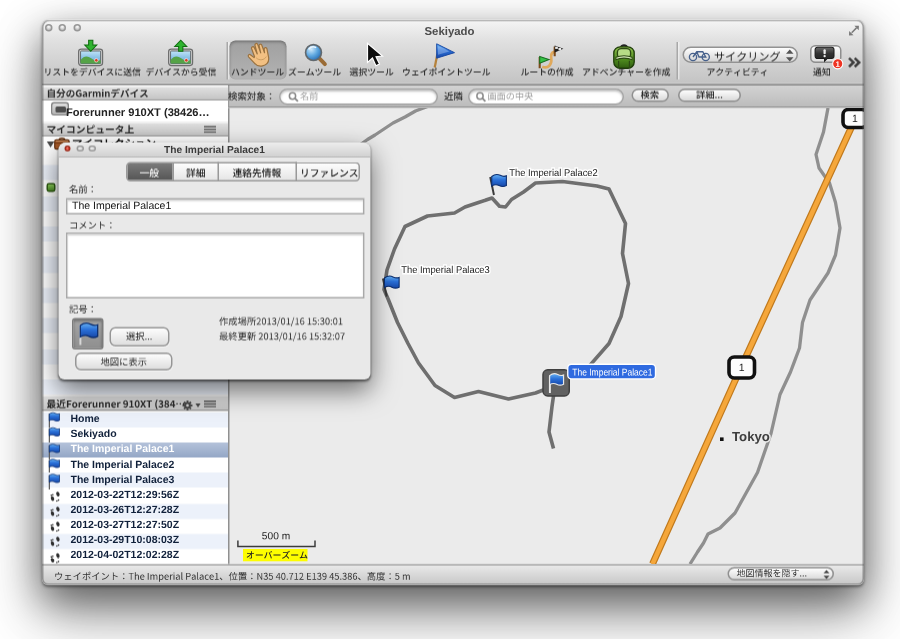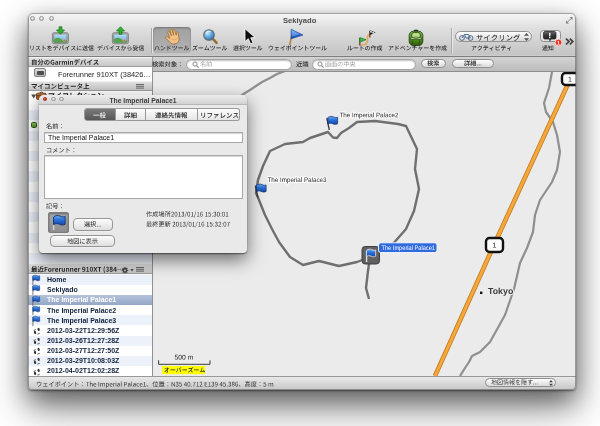--- a/index.html
+++ b/index.html
@@ -498,21 +498,21 @@
 <svg class="jt" style="left:135.5px;top:354.0px" width="43" height="7" viewBox="0 -5.19 43 7">
         <path fill="#222" d="M0.4 -0.9 0.9 -0.4C1.9 -0.9 2.9 -1.8 3.4 -2.5C3.4 -1.8 3.4 -1.1 3.4 -0.6C3.4 -0.4 3.3 -0.4 3.2 -0.4C3 -0.4 2.6 -0.4 2.4 -0.4L2.4 0.2C2.7 0.2 3.1 0.2 3.4 0.2C3.8 0.2 4 0 4 -0.3L3.9 -3.1H4.8C5 -3.1 5.2 -3 5.3 -3V-3.7C5.2 -3.6 4.9 -3.6 4.8 -3.6H3.9L3.9 -4.1C3.9 -4.3 3.9 -4.5 4 -4.7H3.3C3.3 -4.5 3.3 -4.4 3.3 -4.1L3.4 -3.6H1.3C1.1 -3.6 0.9 -3.6 0.7 -3.7V-3C0.9 -3 1.1 -3.1 1.3 -3.1H3.1C2.6 -2.4 1.6 -1.4 0.4 -0.9Z M6.5 -2.6V-1.9C6.7 -1.9 7 -1.9 7.4 -1.9C7.9 -1.9 10.1 -1.9 10.6 -1.9C10.8 -1.9 11.1 -1.9 11.2 -1.9V-2.6C11.1 -2.6 10.8 -2.6 10.6 -2.6C10.1 -2.6 7.9 -2.6 7.4 -2.6C7 -2.6 6.7 -2.6 6.5 -2.6Z M16.4 -4.6 16 -4.5C16.1 -4.3 16.3 -3.9 16.4 -3.7L16.8 -3.8C16.7 -4.1 16.5 -4.4 16.4 -4.6ZM17 -4.9 16.6 -4.7C16.8 -4.5 17 -4.2 17.1 -3.9L17.5 -4.1C17.4 -4.3 17.2 -4.7 17 -4.9ZM13 -1.8C12.8 -1.3 12.5 -0.7 12.1 -0.2L12.7 0.1C13.1 -0.4 13.4 -1 13.6 -1.6C13.8 -2.1 14.1 -3 14.1 -3.4C14.2 -3.5 14.2 -3.7 14.3 -3.9L13.6 -4C13.5 -3.3 13.3 -2.4 13 -1.8ZM15.9 -2C16.2 -1.4 16.4 -0.6 16.6 0.1L17.2 -0.1C17.1 -0.7 16.8 -1.6 16.5 -2.2C16.3 -2.8 15.9 -3.6 15.7 -4.1L15.1 -3.9C15.3 -3.4 15.7 -2.6 15.9 -2Z M18.3 -2.6V-1.9C18.5 -1.9 18.8 -1.9 19.2 -1.9C19.7 -1.9 21.9 -1.9 22.4 -1.9C22.6 -1.9 22.9 -1.9 23 -1.9V-2.6C22.9 -2.6 22.6 -2.6 22.4 -2.6C21.9 -2.6 19.7 -2.6 19.2 -2.6C18.8 -2.6 18.5 -2.6 18.3 -2.6Z M28.8 -5.1 28.4 -4.9C28.6 -4.7 28.8 -4.3 28.9 -4.1L29.3 -4.3C29.2 -4.5 29 -4.8 28.8 -5.1ZM28.3 -3.8 28.2 -3.9 28.6 -4C28.5 -4.3 28.2 -4.6 28.1 -4.8L27.7 -4.7C27.9 -4.5 28 -4.2 28.1 -4L27.9 -4.1C27.8 -4.1 27.6 -4.1 27.4 -4.1C27.2 -4.1 25.5 -4.1 25.2 -4.1C25 -4.1 24.7 -4.1 24.6 -4.1V-3.4C24.7 -3.5 25 -3.5 25.2 -3.5C25.4 -3.5 27.1 -3.5 27.4 -3.5C27.2 -3 26.8 -2.4 26.4 -1.9C25.8 -1.3 25 -0.6 24 -0.2L24.5 0.3C25.3 -0.1 26.1 -0.7 26.8 -1.4C27.3 -0.8 27.9 -0.2 28.3 0.3L28.8 -0.1C28.5 -0.6 27.8 -1.3 27.2 -1.9C27.6 -2.4 27.9 -3.1 28.1 -3.5C28.2 -3.6 28.2 -3.8 28.3 -3.8Z M30.1 -2.6V-1.9C30.3 -1.9 30.6 -1.9 31 -1.9C31.5 -1.9 33.7 -1.9 34.2 -1.9C34.4 -1.9 34.7 -1.9 34.8 -1.9V-2.6C34.7 -2.6 34.4 -2.6 34.2 -2.6C33.7 -2.6 31.5 -2.6 31 -2.6C30.6 -2.6 30.3 -2.6 30.1 -2.6Z M36.4 -0.7C36.2 -0.7 36 -0.7 35.8 -0.7L35.9 -0C36.1 -0.1 36.3 -0.1 36.4 -0.1C37.2 -0.2 39.1 -0.4 40 -0.5C40.1 -0.2 40.3 0 40.3 0.2L41 -0.1C40.7 -0.7 40.1 -1.9 39.7 -2.5L39.1 -2.2C39.3 -2 39.5 -1.5 39.8 -1.1C39.1 -1 38.1 -0.9 37.3 -0.8C37.6 -1.6 38.2 -3.3 38.3 -3.8C38.4 -4.1 38.5 -4.3 38.6 -4.4L37.8 -4.6C37.8 -4.4 37.8 -4.2 37.7 -4C37.5 -3.4 37 -1.6 36.6 -0.8Z"></path>
       </svg>
 <svg class="jt" style="left:7.5px;top:367.7px" width="240" height="7" viewBox="0 -5.46 240 7">
         <path fill="#333" d="M5.5 -3.8 5.1 -4C5.1 -3.9 4.9 -3.9 4.7 -3.9H3.3V-4.5C3.3 -4.6 3.3 -4.8 3.4 -5H2.8C2.8 -4.8 2.8 -4.6 2.8 -4.5V-3.9H1.4C1.2 -3.9 1 -3.9 0.8 -3.9C0.9 -3.8 0.9 -3.6 0.9 -3.5C0.9 -3.3 0.9 -2.6 0.9 -2.4C0.9 -2.3 0.9 -2.1 0.8 -2H1.4C1.4 -2.1 1.4 -2.2 1.4 -2.4C1.4 -2.5 1.4 -3.2 1.4 -3.5H4.8C4.8 -2.9 4.6 -2.2 4.2 -1.7C3.9 -1.1 3.2 -0.6 2.6 -0.4C2.4 -0.3 2.1 -0.3 1.9 -0.2L2.3 0.2C3.4 -0.1 4.3 -0.7 4.8 -1.5C5.1 -2.1 5.3 -2.9 5.4 -3.4C5.4 -3.5 5.4 -3.7 5.5 -3.8Z M7.2 -0.5V0C7.3 0 7.5 0 7.6 0H11C11.1 0 11.3 0 11.5 0V-0.5C11.3 -0.5 11.2 -0.4 11 -0.4H9.5V-2.7H10.7C10.9 -2.7 11 -2.7 11.2 -2.7V-3.2C11.1 -3.2 10.9 -3.2 10.7 -3.2H7.9C7.8 -3.2 7.6 -3.2 7.5 -3.2V-2.7C7.6 -2.7 7.8 -2.7 7.9 -2.7H9V-0.4H7.6C7.5 -0.4 7.3 -0.5 7.2 -0.5Z M12.9 -2.2 13.2 -1.8C14 -2 14.9 -2.4 15.5 -2.8V-0.5C15.5 -0.2 15.5 0.1 15.5 0.2H16.1C16.1 0.1 16.1 -0.2 16.1 -0.5V-3.1C16.7 -3.5 17.3 -4 17.8 -4.5L17.3 -4.9C16.9 -4.3 16.3 -3.8 15.6 -3.4C15 -3 14 -2.5 12.9 -2.2Z M23.3 -4.6C23.3 -4.8 23.5 -5 23.7 -5C23.9 -5 24.1 -4.8 24.1 -4.6C24.1 -4.4 23.9 -4.2 23.7 -4.2C23.5 -4.2 23.3 -4.4 23.3 -4.6ZM23 -4.6C23 -4.2 23.3 -3.9 23.7 -3.9C24 -3.9 24.4 -4.2 24.4 -4.6C24.4 -5 24 -5.3 23.7 -5.3C23.3 -5.3 23 -5 23 -4.6ZM20.6 -2.3 20.2 -2.5C19.9 -2 19.4 -1.2 19 -0.9L19.4 -0.6C19.8 -1 20.3 -1.7 20.6 -2.3ZM23.2 -2.5 22.8 -2.3C23.1 -1.9 23.6 -1.1 23.8 -0.6L24.3 -0.9C24 -1.3 23.5 -2.1 23.2 -2.5ZM19.2 -3.7V-3.2C19.3 -3.2 19.5 -3.2 19.7 -3.2H21.4V-3.2C21.4 -2.9 21.4 -0.8 21.4 -0.4C21.4 -0.3 21.3 -0.2 21.2 -0.2C21 -0.2 20.7 -0.2 20.5 -0.3L20.5 0.2C20.8 0.2 21.1 0.3 21.4 0.3C21.8 0.3 21.9 0.1 21.9 -0.2C21.9 -0.7 21.9 -2.7 21.9 -3.2V-3.2H23.6C23.7 -3.2 23.9 -3.2 24.1 -3.2V-3.7C23.9 -3.7 23.7 -3.7 23.6 -3.7H21.9V-4.3C21.9 -4.5 21.9 -4.7 22 -4.8H21.4C21.4 -4.7 21.4 -4.5 21.4 -4.3V-3.7H19.7C19.5 -3.7 19.3 -3.7 19.2 -3.7Z M25.3 -2.2 25.6 -1.8C26.4 -2 27.3 -2.4 27.9 -2.8V-0.5C27.9 -0.2 27.9 0.1 27.9 0.2H28.5C28.5 0.1 28.5 -0.2 28.5 -0.5V-3.1C29.1 -3.5 29.7 -4 30.2 -4.5L29.7 -4.9C29.3 -4.3 28.7 -3.8 28 -3.4C27.4 -3 26.4 -2.5 25.3 -2.2Z M32.4 -4.5 32.1 -4.2C32.5 -3.9 33.3 -3.2 33.6 -2.9L34 -3.3C33.6 -3.6 32.8 -4.3 32.4 -4.5ZM31.9 -0.4 32.2 0.1C33.2 -0.1 34 -0.5 34.6 -0.8C35.6 -1.4 36.3 -2.3 36.7 -3.1L36.4 -3.6C36.1 -2.8 35.3 -1.9 34.4 -1.3C33.8 -0.9 33 -0.6 31.9 -0.4Z M39.3 -0.5C39.3 -0.3 39.3 -0 39.2 0.2H39.8C39.8 -0 39.8 -0.4 39.8 -0.5L39.8 -2.6C40.5 -2.4 41.6 -2 42.2 -1.6L42.5 -2.1C41.8 -2.4 40.6 -2.9 39.8 -3.1V-4.2C39.8 -4.3 39.8 -4.6 39.8 -4.8H39.2C39.3 -4.6 39.3 -4.3 39.3 -4.2C39.3 -3.6 39.3 -0.9 39.3 -0.5Z M46.5 -3.4C46.7 -3.4 47 -3.6 47 -3.8C47 -4.1 46.7 -4.3 46.5 -4.3C46.3 -4.3 46 -4.1 46 -3.8C46 -3.6 46.3 -3.4 46.5 -3.4ZM46.5 -0.3C46.7 -0.3 47 -0.5 47 -0.8C47 -1.1 46.7 -1.3 46.5 -1.3C46.3 -1.3 46 -1.1 46 -0.8C46 -0.5 46.3 -0.3 46.5 -0.3Z M51.2 0H51.7V-4.1H53.1V-4.5H49.8V-4.1H51.2Z M53.9 0H54.5V-2.4C54.8 -2.8 55 -3 55.4 -3C55.8 -3 56 -2.7 56 -2.1V0H56.6V-2.1C56.6 -3 56.3 -3.5 55.5 -3.5C55.1 -3.5 54.7 -3.2 54.4 -2.9L54.5 -3.6V-4.9H53.9Z M59 0.1C59.5 0.1 59.8 -0.1 60.1 -0.3L59.9 -0.6C59.7 -0.5 59.4 -0.4 59.1 -0.4C58.4 -0.4 58 -0.8 58 -1.6H60.2C60.2 -1.6 60.3 -1.7 60.3 -1.9C60.3 -2.8 59.8 -3.5 58.9 -3.5C58.1 -3.5 57.4 -2.8 57.4 -1.7C57.4 -0.6 58.1 0.1 59 0.1ZM58 -2C58 -2.6 58.4 -3 58.9 -3C59.4 -3 59.8 -2.6 59.8 -2Z M62.5 0H63.1V-4.5H62.5Z M64.3 0H64.9V-2.4C65.2 -2.8 65.4 -3 65.7 -3C66.1 -3 66.3 -2.7 66.3 -2.1V0H66.9V-2.4C67.2 -2.8 67.5 -3 67.7 -3C68.2 -3 68.4 -2.7 68.4 -2.1V0H68.9V-2.1C68.9 -3 68.6 -3.5 67.9 -3.5C67.5 -3.5 67.2 -3.2 66.8 -2.8C66.7 -3.2 66.4 -3.5 65.9 -3.5C65.5 -3.5 65.1 -3.2 64.8 -2.9H64.8L64.8 -3.4H64.3Z M70 1.4H70.6V0.3L70.6 -0.3C70.9 -0.1 71.2 0.1 71.5 0.1C72.3 0.1 73 -0.6 73 -1.7C73 -2.8 72.5 -3.5 71.6 -3.5C71.2 -3.5 70.9 -3.2 70.6 -3H70.5L70.5 -3.4H70ZM71.4 -0.4C71.2 -0.4 70.9 -0.5 70.6 -0.7V-2.5C70.9 -2.8 71.2 -3 71.5 -3C72.1 -3 72.4 -2.5 72.4 -1.7C72.4 -0.9 72 -0.4 71.4 -0.4Z M75.2 0.1C75.7 0.1 76 -0.1 76.3 -0.3L76.1 -0.6C75.9 -0.5 75.6 -0.4 75.3 -0.4C74.7 -0.4 74.2 -0.8 74.2 -1.6H76.5C76.5 -1.6 76.5 -1.7 76.5 -1.9C76.5 -2.8 76 -3.5 75.1 -3.5C74.4 -3.5 73.6 -2.8 73.6 -1.7C73.6 -0.6 74.3 0.1 75.2 0.1ZM74.2 -2C74.2 -2.6 74.7 -3 75.1 -3C75.7 -3 76 -2.6 76 -2Z M77.3 0H77.9V-2.2C78.1 -2.7 78.4 -2.9 78.7 -2.9C78.9 -2.9 78.9 -2.9 79.1 -2.9L79.2 -3.4C79.1 -3.4 78.9 -3.5 78.8 -3.5C78.4 -3.5 78.1 -3.2 77.8 -2.8H77.8L77.8 -3.4H77.3Z M79.7 0H80.3V-3.4H79.7ZM80 -4.1C80.2 -4.1 80.4 -4.2 80.4 -4.4C80.4 -4.7 80.2 -4.8 80 -4.8C79.8 -4.8 79.6 -4.7 79.6 -4.4C79.6 -4.2 79.8 -4.1 80 -4.1Z M82.2 0.1C82.6 0.1 83 -0.1 83.3 -0.4H83.3L83.4 0H83.8V-2.1C83.8 -2.9 83.5 -3.5 82.7 -3.5C82.1 -3.5 81.7 -3.2 81.4 -3L81.6 -2.6C81.8 -2.8 82.2 -3 82.6 -3C83.1 -3 83.3 -2.6 83.3 -2.1C81.8 -2 81.2 -1.6 81.2 -0.9C81.2 -0.3 81.6 0.1 82.2 0.1ZM82.4 -0.4C82 -0.4 81.8 -0.5 81.8 -0.9C81.8 -1.3 82.1 -1.6 83.3 -1.8V-0.8C82.9 -0.5 82.7 -0.4 82.4 -0.4Z M85.5 0.1C85.7 0.1 85.8 0.1 85.8 0L85.8 -0.4C85.7 -0.4 85.7 -0.4 85.6 -0.4C85.5 -0.4 85.5 -0.5 85.5 -0.6V-4.9H84.9V-0.7C84.9 -0.2 85.1 0.1 85.5 0.1Z M88.1 0H88.7V-1.8H89.4C90.4 -1.8 91.1 -2.3 91.1 -3.2C91.1 -4.2 90.4 -4.5 89.4 -4.5H88.1ZM88.7 -2.3V-4.1H89.3C90.1 -4.1 90.5 -3.9 90.5 -3.2C90.5 -2.6 90.2 -2.3 89.4 -2.3Z M92.8 0.1C93.2 0.1 93.6 -0.1 93.9 -0.4H93.9L93.9 0H94.4V-2.1C94.4 -2.9 94.1 -3.5 93.2 -3.5C92.7 -3.5 92.2 -3.2 91.9 -3L92.1 -2.6C92.4 -2.8 92.8 -3 93.1 -3C93.7 -3 93.8 -2.6 93.8 -2.1C92.4 -2 91.8 -1.6 91.8 -0.9C91.8 -0.3 92.2 0.1 92.8 0.1ZM92.9 -0.4C92.6 -0.4 92.3 -0.5 92.3 -0.9C92.3 -1.3 92.7 -1.6 93.8 -1.8V-0.8C93.5 -0.5 93.2 -0.4 92.9 -0.4Z M96.1 0.1C96.2 0.1 96.3 0.1 96.4 0L96.3 -0.4C96.3 -0.4 96.2 -0.4 96.2 -0.4C96.1 -0.4 96 -0.5 96 -0.6V-4.9H95.5V-0.7C95.5 -0.2 95.6 0.1 96.1 0.1Z M98 0.1C98.4 0.1 98.8 -0.1 99.1 -0.4H99.1L99.2 0H99.7V-2.1C99.7 -2.9 99.3 -3.5 98.5 -3.5C97.9 -3.5 97.5 -3.2 97.2 -3L97.4 -2.6C97.7 -2.8 98 -3 98.4 -3C99 -3 99.1 -2.6 99.1 -2.1C97.7 -2 97 -1.6 97 -0.9C97 -0.3 97.4 0.1 98 0.1ZM98.2 -0.4C97.8 -0.4 97.6 -0.5 97.6 -0.9C97.6 -1.3 98 -1.6 99.1 -1.8V-0.8C98.8 -0.5 98.5 -0.4 98.2 -0.4Z M102.1 0.1C102.5 0.1 102.8 -0.1 103.1 -0.3L102.9 -0.7C102.7 -0.5 102.4 -0.4 102.1 -0.4C101.5 -0.4 101.1 -0.9 101.1 -1.7C101.1 -2.5 101.5 -3 102.1 -3C102.4 -3 102.6 -2.9 102.8 -2.7L103.1 -3.1C102.8 -3.3 102.5 -3.5 102.1 -3.5C101.2 -3.5 100.5 -2.8 100.5 -1.7C100.5 -0.6 101.2 0.1 102.1 0.1Z M105.3 0.1C105.7 0.1 106.1 -0.1 106.4 -0.3L106.2 -0.6C105.9 -0.5 105.6 -0.4 105.3 -0.4C104.7 -0.4 104.2 -0.8 104.2 -1.6H106.5C106.5 -1.6 106.5 -1.7 106.5 -1.9C106.5 -2.8 106 -3.5 105.1 -3.5C104.4 -3.5 103.6 -2.8 103.6 -1.7C103.6 -0.6 104.4 0.1 105.3 0.1ZM104.2 -2C104.3 -2.6 104.7 -3 105.2 -3C105.7 -3 106 -2.6 106 -2Z M107.3 0H109.8V-0.5H108.9V-4.5H108.4C108.2 -4.4 107.9 -4.3 107.5 -4.2V-3.9H108.3V-0.5H107.3Z M111.9 0.3 112.3 -0C111.9 -0.5 111.4 -1 110.9 -1.4L110.5 -1C111 -0.7 111.5 -0.1 111.9 0.3Z M118.9 -3.1C119.2 -2.2 119.4 -1.2 119.4 -0.5L119.9 -0.6C119.8 -1.2 119.6 -2.3 119.4 -3.1ZM118.4 -4V-3.5H122.2V-4H120.5V-5.1H120V-4ZM118.3 -0.2V0.2H122.4V-0.2H120.9C121.2 -1 121.5 -2.2 121.7 -3.1L121.2 -3.2C121 -2.3 120.7 -1 120.4 -0.2ZM118.1 -5.2C117.7 -4.3 117.1 -3.3 116.5 -2.7C116.6 -2.6 116.7 -2.4 116.8 -2.3C117 -2.5 117.2 -2.8 117.5 -3.1V0.5H117.9V-3.8C118.2 -4.2 118.4 -4.6 118.6 -5.1Z M126.6 -4.6H127.7V-4.1H126.6ZM125.2 -4.6H126.2V-4.1H125.2ZM123.8 -4.6H124.7V-4.1H123.8ZM124.9 -1.7H127.4V-1.4H124.9ZM124.9 -1.1H127.4V-0.8H124.9ZM124.9 -2.4H127.4V-2H124.9ZM124.5 -2.6V-0.5H127.9V-2.6H125.8L125.9 -3H128.4V-3.4H126L126 -3.7H128.1V-4.9H123.3V-3.7H125.5L125.5 -3.4H123V-3H125.4L125.4 -2.6ZM123.4 -2.5V0.5H123.8V0.2H128.5V-0.1H123.8V-2.5Z M131.9 -3.4C132.1 -3.4 132.4 -3.6 132.4 -3.8C132.4 -4.1 132.1 -4.3 131.9 -4.3C131.6 -4.3 131.4 -4.1 131.4 -3.8C131.4 -3.6 131.6 -3.4 131.9 -3.4ZM131.9 -0.3C132.1 -0.3 132.4 -0.5 132.4 -0.8C132.4 -1.1 132.1 -1.3 131.9 -1.3C131.6 -1.3 131.4 -1.1 131.4 -0.8C131.4 -0.5 131.6 -0.3 131.9 -0.3Z M135.6 0H136.2V-2.4C136.2 -2.9 136.1 -3.3 136.1 -3.8H136.1L136.6 -2.9L138.3 0H138.8V-4.5H138.3V-2.2C138.3 -1.7 138.3 -1.2 138.4 -0.7H138.4L137.9 -1.7L136.2 -4.5H135.6Z M141.1 0.1C141.9 0.1 142.6 -0.4 142.6 -1.2C142.6 -1.8 142.1 -2.2 141.6 -2.4V-2.4C142.1 -2.6 142.4 -2.9 142.4 -3.5C142.4 -4.2 141.9 -4.6 141.1 -4.6C140.6 -4.6 140.2 -4.4 139.8 -4.1L140.1 -3.7C140.4 -4 140.7 -4.2 141.1 -4.2C141.5 -4.2 141.8 -3.9 141.8 -3.4C141.8 -3 141.5 -2.6 140.6 -2.6V-2.1C141.6 -2.1 142 -1.8 142 -1.2C142 -0.7 141.6 -0.4 141.1 -0.4C140.6 -0.4 140.2 -0.6 139.9 -0.9L139.7 -0.5C140 -0.2 140.4 0.1 141.1 0.1Z M144.5 0.1C145.3 0.1 146 -0.5 146 -1.5C146 -2.5 145.4 -2.9 144.7 -2.9C144.4 -2.9 144.2 -2.9 144 -2.7L144.1 -4.1H145.8V-4.5H143.6L143.4 -2.4L143.8 -2.2C144 -2.4 144.2 -2.5 144.5 -2.5C145.1 -2.5 145.5 -2.1 145.5 -1.5C145.5 -0.8 145 -0.4 144.5 -0.4C144 -0.4 143.6 -0.6 143.4 -0.9L143.1 -0.5C143.4 -0.2 143.8 0.1 144.5 0.1Z M149.9 0H150.4V-1.3H151V-1.7H150.4V-4.5H149.8L147.9 -1.6V-1.3H149.9ZM149.9 -1.7H148.5L149.5 -3.3C149.6 -3.5 149.7 -3.7 149.9 -3.9H149.9C149.9 -3.7 149.9 -3.3 149.9 -3.1Z M152.9 0.1C153.8 0.1 154.3 -0.7 154.3 -2.3C154.3 -3.9 153.8 -4.6 152.9 -4.6C152 -4.6 151.5 -3.9 151.5 -2.3C151.5 -0.7 152 0.1 152.9 0.1ZM152.9 -0.4C152.4 -0.4 152 -1 152 -2.3C152 -3.6 152.4 -4.2 152.9 -4.2C153.4 -4.2 153.8 -3.6 153.8 -2.3C153.8 -1 153.4 -0.4 152.9 -0.4Z M155.5 0.1C155.7 0.1 155.9 -0.1 155.9 -0.3C155.9 -0.6 155.7 -0.8 155.5 -0.8C155.3 -0.8 155.1 -0.6 155.1 -0.3C155.1 -0.1 155.3 0.1 155.5 0.1Z M157.6 0H158.2C158.2 -1.8 158.4 -2.8 159.5 -4.2V-4.5H156.7V-4.1H158.9C158 -2.8 157.7 -1.7 157.6 0Z M160.3 0H162.8V-0.5H161.9V-4.5H161.5C161.2 -4.4 160.9 -4.3 160.5 -4.2V-3.9H161.4V-0.5H160.3Z M163.5 0H166.4V-0.5H165.1C164.9 -0.5 164.6 -0.5 164.4 -0.4C165.4 -1.5 166.1 -2.4 166.1 -3.3C166.1 -4.1 165.6 -4.6 164.8 -4.6C164.2 -4.6 163.8 -4.4 163.5 -4L163.8 -3.6C164.1 -3.9 164.4 -4.2 164.8 -4.2C165.3 -4.2 165.6 -3.8 165.6 -3.3C165.6 -2.5 164.9 -1.6 163.5 -0.3Z M168.7 0H171.4V-0.5H169.3V-2.1H171V-2.6H169.3V-4.1H171.3V-4.5H168.7Z M172.3 0H174.8V-0.5H173.8V-4.5H173.4C173.2 -4.4 172.9 -4.3 172.5 -4.2V-3.9H173.3V-0.5H172.3Z M176.8 0.1C177.6 0.1 178.3 -0.4 178.3 -1.2C178.3 -1.8 177.8 -2.2 177.3 -2.4V-2.4C177.8 -2.6 178.1 -2.9 178.1 -3.5C178.1 -4.2 177.5 -4.6 176.8 -4.6C176.2 -4.6 175.8 -4.4 175.5 -4.1L175.8 -3.7C176.1 -4 176.4 -4.2 176.7 -4.2C177.2 -4.2 177.5 -3.9 177.5 -3.4C177.5 -3 177.2 -2.6 176.3 -2.6V-2.1C177.3 -2.1 177.7 -1.8 177.7 -1.2C177.7 -0.7 177.3 -0.4 176.7 -0.4C176.2 -0.4 175.9 -0.6 175.6 -0.9L175.3 -0.5C175.6 -0.2 176.1 0.1 176.8 0.1Z M180.1 0.1C180.9 0.1 181.7 -0.6 181.7 -2.5C181.7 -3.9 181 -4.6 180.2 -4.6C179.5 -4.6 178.9 -4 178.9 -3.1C178.9 -2.2 179.4 -1.7 180.1 -1.7C180.5 -1.7 180.9 -1.9 181.2 -2.3C181.1 -0.9 180.6 -0.4 180 -0.4C179.7 -0.4 179.5 -0.5 179.3 -0.7L179 -0.4C179.2 -0.1 179.6 0.1 180.1 0.1ZM181.2 -2.8C180.9 -2.3 180.5 -2.1 180.2 -2.1C179.7 -2.1 179.4 -2.5 179.4 -3.1C179.4 -3.8 179.7 -4.2 180.2 -4.2C180.8 -4.2 181.1 -3.7 181.2 -2.8Z M185.5 0H186.1V-1.3H186.7V-1.7H186.1V-4.5H185.4L183.6 -1.6V-1.3H185.5ZM185.5 -1.7H184.1L185.2 -3.3C185.3 -3.5 185.4 -3.7 185.5 -3.9H185.6C185.6 -3.7 185.5 -3.3 185.5 -3.1Z M188.5 0.1C189.3 0.1 190 -0.5 190 -1.5C190 -2.5 189.4 -2.9 188.6 -2.9C188.3 -2.9 188.1 -2.9 187.9 -2.7L188 -4.1H189.8V-4.5H187.6L187.4 -2.4L187.7 -2.2C188 -2.4 188.2 -2.5 188.5 -2.5C189 -2.5 189.4 -2.1 189.4 -1.5C189.4 -0.8 189 -0.4 188.4 -0.4C187.9 -0.4 187.6 -0.6 187.3 -0.9L187 -0.5C187.3 -0.2 187.8 0.1 188.5 0.1Z M191.2 0.1C191.4 0.1 191.6 -0.1 191.6 -0.3C191.6 -0.6 191.4 -0.8 191.2 -0.8C190.9 -0.8 190.8 -0.6 190.8 -0.3C190.8 -0.1 190.9 0.1 191.2 0.1Z M193.7 0.1C194.5 0.1 195.1 -0.4 195.1 -1.2C195.1 -1.8 194.7 -2.2 194.2 -2.4V-2.4C194.6 -2.6 195 -2.9 195 -3.5C195 -4.2 194.4 -4.6 193.6 -4.6C193.1 -4.6 192.7 -4.4 192.4 -4.1L192.7 -3.7C192.9 -4 193.3 -4.2 193.6 -4.2C194.1 -4.2 194.4 -3.9 194.4 -3.4C194.4 -3 194.1 -2.6 193.1 -2.6V-2.1C194.2 -2.1 194.5 -1.8 194.5 -1.2C194.5 -0.7 194.2 -0.4 193.6 -0.4C193.1 -0.4 192.8 -0.6 192.5 -0.9L192.2 -0.5C192.5 -0.2 193 0.1 193.7 0.1Z M197.2 0.1C198.1 0.1 198.6 -0.4 198.6 -1.1C198.6 -1.7 198.3 -2.1 197.9 -2.3V-2.3C198.1 -2.5 198.5 -2.9 198.5 -3.4C198.5 -4.1 198 -4.6 197.2 -4.6C196.5 -4.6 196 -4.1 196 -3.5C196 -3 196.3 -2.6 196.6 -2.4V-2.4C196.2 -2.2 195.8 -1.7 195.8 -1.1C195.8 -0.4 196.4 0.1 197.2 0.1ZM197.5 -2.5C197 -2.7 196.5 -2.9 196.5 -3.5C196.5 -3.9 196.8 -4.2 197.2 -4.2C197.7 -4.2 198 -3.8 198 -3.4C198 -3.1 197.8 -2.7 197.5 -2.5ZM197.2 -0.3C196.7 -0.3 196.3 -0.7 196.3 -1.2C196.3 -1.6 196.5 -2 196.9 -2.2C197.5 -1.9 198.1 -1.7 198.1 -1.1C198.1 -0.7 197.7 -0.3 197.2 -0.3Z M200.8 0.1C201.5 0.1 202.1 -0.5 202.1 -1.4C202.1 -2.3 201.6 -2.8 200.8 -2.8C200.5 -2.8 200.1 -2.6 199.8 -2.3C199.8 -3.7 200.3 -4.2 201 -4.2C201.2 -4.2 201.5 -4 201.7 -3.8L202 -4.2C201.8 -4.4 201.4 -4.6 200.9 -4.6C200.1 -4.6 199.3 -3.9 199.3 -2.2C199.3 -0.7 199.9 0.1 200.8 0.1ZM199.8 -1.8C200.1 -2.2 200.5 -2.4 200.7 -2.4C201.3 -2.4 201.5 -2 201.5 -1.4C201.5 -0.8 201.2 -0.4 200.8 -0.4C200.2 -0.4 199.9 -0.9 199.8 -1.8Z M204 0.3 204.5 -0C204.1 -0.5 203.5 -1 203.1 -1.4L202.7 -1C203.1 -0.7 203.7 -0.1 204 0.3Z M210.4 -3.5H212.9V-2.9H210.4ZM210 -3.9V-2.6H213.3V-3.9ZM211.4 -5.2V-4.6H209V-4.2H214.3V-4.6H211.9V-5.2ZM209.2 -2.2V0.5H209.7V-1.8H213.7V-0.1C213.7 0 213.6 0 213.5 0C213.4 0.1 213.1 0.1 212.7 0C212.7 0.2 212.8 0.4 212.8 0.5C213.3 0.5 213.7 0.5 213.9 0.4C214.1 0.3 214.1 0.2 214.1 -0.1V-2.2ZM210.9 -1.1H212.4V-0.4H210.9ZM210.5 -1.4V0.2H210.9V-0.1H212.8V-1.4Z M217.1 -4V-3.5H216.2V-3.1H217.1V-2.1H219.6V-3.1H220.6V-3.5H219.6V-4H219.1V-3.5H217.6V-4ZM219.1 -3.1V-2.4H217.6V-3.1ZM219.5 -1.3C219.2 -1 218.8 -0.7 218.4 -0.5C218 -0.7 217.6 -1 217.4 -1.3ZM216.2 -1.7V-1.3H217.2L216.9 -1.2C217.2 -0.8 217.5 -0.5 217.9 -0.3C217.3 -0.1 216.7 0 216 0.1C216.1 0.2 216.2 0.4 216.2 0.5C217 0.4 217.7 0.2 218.4 -0C219 0.2 219.7 0.4 220.4 0.5C220.5 0.4 220.6 0.2 220.7 0.1C220.1 0 219.4 -0.1 218.9 -0.3C219.4 -0.6 219.9 -1 220.1 -1.5L219.8 -1.7L219.8 -1.7ZM215.5 -4.6V-2.8C215.5 -1.9 215.5 -0.6 214.9 0.2C215.1 0.3 215.3 0.4 215.3 0.5C215.9 -0.4 216 -1.8 216 -2.8V-4.2H220.6V-4.6H218.3V-5.2H217.8V-4.6Z M224.1 -3.4C224.3 -3.4 224.5 -3.6 224.5 -3.8C224.5 -4.1 224.3 -4.3 224.1 -4.3C223.8 -4.3 223.6 -4.1 223.6 -3.8C223.6 -3.6 223.8 -3.4 224.1 -3.4ZM224.1 -0.3C224.3 -0.3 224.5 -0.5 224.5 -0.8C224.5 -1.1 224.3 -1.3 224.1 -1.3C223.8 -1.3 223.6 -1.1 223.6 -0.8C223.6 -0.5 223.8 -0.3 224.1 -0.3Z M228.8 0.1C229.5 0.1 230.3 -0.5 230.3 -1.5C230.3 -2.5 229.6 -2.9 228.9 -2.9C228.6 -2.9 228.4 -2.9 228.2 -2.7L228.3 -4.1H230V-4.5H227.8L227.7 -2.4L228 -2.2C228.3 -2.4 228.4 -2.5 228.7 -2.5C229.3 -2.5 229.7 -2.1 229.7 -1.5C229.7 -0.8 229.3 -0.4 228.7 -0.4C228.2 -0.4 227.9 -0.6 227.6 -0.9L227.3 -0.5C227.6 -0.2 228.1 0.1 228.8 0.1Z M232.6 0H233.1V-2.4C233.4 -2.8 233.7 -3 234 -3C234.4 -3 234.6 -2.7 234.6 -2.1V0H235.2V-2.4C235.5 -2.8 235.7 -3 236 -3C236.4 -3 236.6 -2.7 236.6 -2.1V0H237.2V-2.1C237.2 -3 236.9 -3.5 236.2 -3.5C235.8 -3.5 235.4 -3.2 235.1 -2.8C234.9 -3.2 234.7 -3.5 234.1 -3.5C233.7 -3.5 233.4 -3.2 233.1 -2.9H233.1L233 -3.4H232.6Z"></path>
       </svg>
 <svg class="jt" style="left:462.5px;top:366.1px" width="49" height="7" viewBox="0 -5.28 49 7">
         <path fill="#333" d="M2.6 -4.5V-2.8L1.9 -2.6L2.1 -2.2L2.6 -2.4V-0.5C2.6 0.2 2.8 0.3 3.5 0.3C3.6 0.3 4.8 0.3 4.9 0.3C5.6 0.3 5.7 0.1 5.8 -0.8C5.7 -0.8 5.5 -0.8 5.4 -0.9C5.3 -0.2 5.3 -0.1 4.9 -0.1C4.7 -0.1 3.7 -0.1 3.5 -0.1C3.1 -0.1 3 -0.1 3 -0.5V-2.6L3.8 -2.9V-0.9H4.2V-3.1L5.1 -3.4C5.1 -2.5 5.1 -1.8 5 -1.7C5 -1.5 5 -1.5 4.9 -1.5C4.8 -1.5 4.6 -1.5 4.5 -1.5C4.5 -1.4 4.5 -1.2 4.6 -1.1C4.7 -1.1 5 -1.1 5.1 -1.2C5.3 -1.2 5.4 -1.3 5.5 -1.6C5.5 -1.8 5.5 -2.7 5.5 -3.8L5.5 -3.9L5.2 -4L5.1 -4L5 -3.9L4.2 -3.5V-5H3.8V-3.4L3 -3V-4.5ZM0.2 -0.9 0.4 -0.5C0.9 -0.7 1.6 -1 2.2 -1.3L2.1 -1.7L1.4 -1.4V-3.2H2.2V-3.6H1.4V-5H1V-3.6H0.3V-3.2H1V-1.2C0.7 -1.1 0.4 -1 0.2 -0.9Z M7.3 -3.8C7.6 -3.4 7.8 -3 7.9 -2.7L8.3 -2.9C8.2 -3.1 7.9 -3.6 7.7 -3.9ZM8.5 -4C8.7 -3.6 8.9 -3.1 8.9 -2.8L9.3 -3C9.3 -3.3 9.1 -3.7 8.8 -4.1ZM7.4 -2.3C7.8 -2.2 8.2 -2 8.7 -1.7C8.2 -1.3 7.7 -1 7.2 -0.8C7.3 -0.7 7.4 -0.5 7.5 -0.4C8.1 -0.7 8.6 -1.1 9.1 -1.5C9.6 -1.2 10.1 -0.9 10.4 -0.6L10.6 -0.9C10.3 -1.2 9.9 -1.5 9.4 -1.8C9.9 -2.4 10.3 -3 10.6 -3.8L10.2 -3.9C9.9 -3.2 9.5 -2.6 9 -2C8.5 -2.3 8.1 -2.5 7.7 -2.6ZM6.5 -4.8V0.5H7V0.2H11V0.5H11.5V-4.8ZM7 -0.3V-4.3H11V-0.3Z M12.9 -5V0.5H13.3V-5ZM12.4 -3.9C12.4 -3.4 12.3 -2.7 12.2 -2.3L12.5 -2.2C12.7 -2.7 12.8 -3.4 12.8 -3.8ZM13.4 -4C13.5 -3.8 13.6 -3.4 13.7 -3.2L14 -3.3C13.9 -3.5 13.8 -3.9 13.7 -4.2ZM14.7 -1.3H16.8V-0.8H14.7ZM14.7 -1.6V-2.1H16.8V-1.6ZM15.5 -5V-4.6H14V-4.2H15.5V-3.8H14.1V-3.5H15.5V-3.1H13.8V-2.7H17.7V-3.1H16V-3.5H17.4V-3.8H16V-4.2H17.6V-4.6H16V-5ZM14.3 -2.4V0.5H14.7V-0.5H16.8V-0C16.8 0 16.8 0.1 16.7 0.1C16.7 0.1 16.4 0.1 16.1 0.1C16.1 0.2 16.2 0.3 16.2 0.5C16.6 0.5 16.9 0.5 17.1 0.4C17.2 0.3 17.3 0.2 17.3 -0V-2.4Z M21.5 -2.4H21.6C21.8 -1.7 22 -1.1 22.4 -0.6C22.1 -0.3 21.9 -0 21.5 0.2ZM21.1 -4.8V0.5H21.5V0.2C21.6 0.3 21.8 0.4 21.8 0.5C22.1 0.3 22.4 0 22.6 -0.3C22.9 0 23.2 0.3 23.5 0.5C23.6 0.4 23.7 0.2 23.8 0.1C23.5 -0.1 23.2 -0.3 22.9 -0.7C23.2 -1.2 23.5 -1.9 23.6 -2.6L23.3 -2.7L23.2 -2.7H21.5V-4.4H23V-3.6C23 -3.5 23 -3.5 22.9 -3.5C22.8 -3.5 22.5 -3.5 22.1 -3.5C22.2 -3.4 22.3 -3.2 22.3 -3.1C22.7 -3.1 23 -3.1 23.2 -3.2C23.4 -3.3 23.5 -3.4 23.5 -3.6V-4.8ZM22 -2.4H23.1C23 -1.9 22.8 -1.4 22.6 -1C22.3 -1.4 22.1 -1.9 22 -2.4ZM18.7 -3C18.8 -2.7 18.9 -2.4 18.9 -2.2H18.3V-1.8H19.4V-1.1H18.4V-0.8H19.4V0.5H19.8V-0.8H20.8V-1.1H19.8V-1.8H20.8V-2.2H20.2C20.4 -2.4 20.5 -2.7 20.6 -3L20.3 -3H20.9V-3.4H19.8V-4H20.7V-4.4H19.8V-5H19.4V-4.4H18.5V-4H19.4V-3.4H18.3V-3H18.9ZM20.2 -3C20.1 -2.8 20 -2.5 19.9 -2.3L20.1 -2.2H19.1L19.3 -2.3C19.3 -2.5 19.2 -2.8 19 -3Z M29.3 -2.6 29.1 -3.1C28.9 -3 28.8 -2.9 28.6 -2.9C28.3 -2.7 27.9 -2.6 27.5 -2.4C27.4 -2.7 27.1 -2.9 26.7 -2.9C26.5 -2.9 26.1 -2.8 25.9 -2.7C26.1 -3 26.3 -3.3 26.4 -3.6C27.1 -3.6 27.8 -3.7 28.4 -3.8L28.4 -4.2C27.9 -4.1 27.2 -4.1 26.6 -4C26.7 -4.3 26.7 -4.6 26.8 -4.7L26.3 -4.8C26.3 -4.6 26.2 -4.3 26.1 -4L25.7 -4C25.4 -4 25 -4.1 24.7 -4.1V-3.6C25 -3.6 25.4 -3.6 25.7 -3.6H26C25.7 -3.1 25.3 -2.5 24.6 -1.8L25 -1.5C25.2 -1.7 25.4 -1.9 25.5 -2.1C25.8 -2.4 26.2 -2.5 26.6 -2.5C26.8 -2.5 27 -2.4 27.1 -2.2C26.4 -1.8 25.7 -1.4 25.7 -0.6C25.7 0.1 26.4 0.3 27.2 0.3C27.8 0.3 28.4 0.2 28.9 0.2L28.9 -0.3C28.4 -0.2 27.7 -0.2 27.3 -0.2C26.6 -0.2 26.2 -0.2 26.2 -0.7C26.2 -1.1 26.6 -1.4 27.1 -1.7C27.1 -1.4 27.1 -1 27.1 -0.8H27.6L27.5 -1.9C28 -2.2 28.4 -2.3 28.8 -2.5C28.9 -2.5 29.1 -2.6 29.3 -2.6Z M32.4 -4.1C32.6 -3.8 32.7 -3.5 32.8 -3.3L33.1 -3.4C33.1 -3.6 32.9 -4 32.7 -4.2ZM33.5 -4.2C33.6 -3.9 33.8 -3.6 33.8 -3.3L34.2 -3.5C34.1 -3.7 34 -4.1 33.9 -4.3ZM33 -1V-0.1C33 0.3 33.1 0.4 33.6 0.4C33.7 0.4 34.2 0.4 34.3 0.4C34.7 0.4 34.8 0.3 34.9 -0.3C34.8 -0.3 34.6 -0.4 34.5 -0.5C34.5 -0 34.5 0 34.3 0C34.2 0 33.7 0 33.6 0C33.4 0 33.4 0 33.4 -0.1V-1ZM32.4 -1C32.2 -0.6 32 -0.2 31.8 0.1L32.1 0.3C32.4 0 32.6 -0.5 32.7 -0.8ZM34.7 -0.9C35 -0.6 35.3 -0.1 35.4 0.3L35.8 0.1C35.6 -0.2 35.4 -0.7 35.1 -1.1ZM32.5 -2.5V-2.2H35V-1.8H32.3V-1.4H33.4L33.2 -1.2C33.5 -1.1 33.9 -0.8 34.2 -0.7L34.4 -1C34.2 -1.1 33.9 -1.3 33.6 -1.4H35.4V-3.2H34.8C35.1 -3.5 35.3 -3.9 35.5 -4.2L35.1 -4.4C35 -4.1 34.7 -3.7 34.5 -3.4L34.8 -3.2H32.3V-2.9H35V-2.5ZM30.5 -4.8V0.5H30.9V-4.4H31.7C31.6 -4 31.4 -3.4 31.2 -3C31.6 -2.5 31.7 -2.1 31.7 -1.8C31.7 -1.6 31.7 -1.4 31.6 -1.4C31.6 -1.3 31.5 -1.3 31.4 -1.3C31.3 -1.3 31.2 -1.3 31.1 -1.3C31.1 -1.2 31.2 -1 31.2 -0.9C31.3 -0.9 31.5 -0.9 31.6 -0.9C31.7 -1 31.8 -1 31.9 -1.1C32.1 -1.2 32.1 -1.4 32.1 -1.7C32.1 -2.1 32 -2.5 31.6 -3C31.8 -3.5 32 -4.1 32.2 -4.6C32.2 -4.5 32.3 -4.4 32.3 -4.3C33.4 -4.3 34.6 -4.5 35.5 -4.7L35.1 -5C34.5 -4.8 33.2 -4.7 32.2 -4.6L31.9 -4.8L31.8 -4.8Z M39.4 -2.2C39.5 -1.7 39.2 -1.4 38.9 -1.4C38.5 -1.4 38.3 -1.6 38.3 -2C38.3 -2.4 38.6 -2.6 38.9 -2.6C39.1 -2.6 39.3 -2.5 39.4 -2.2ZM36.6 -3.9 36.6 -3.5C37.3 -3.5 38.4 -3.6 39.3 -3.6L39.3 -3C39.2 -3 39 -3 38.9 -3C38.3 -3 37.8 -2.6 37.8 -2C37.8 -1.3 38.3 -1 38.8 -1C39 -1 39.2 -1 39.3 -1.1C39.1 -0.6 38.5 -0.3 37.7 -0.1L38.1 0.3C39.5 -0.1 39.9 -1 39.9 -1.8C39.9 -2.1 39.9 -2.4 39.7 -2.6L39.7 -3.6H39.8C40.7 -3.6 41.2 -3.6 41.6 -3.5L41.6 -4C41.3 -4 40.5 -4 39.8 -4H39.7L39.7 -4.4C39.7 -4.5 39.8 -4.7 39.8 -4.8H39.2C39.2 -4.7 39.2 -4.5 39.3 -4.4L39.3 -4C38.4 -4 37.2 -3.9 36.6 -3.9Z M42.8 0.1C43 0.1 43.2 -0.1 43.2 -0.3C43.2 -0.6 43 -0.8 42.8 -0.8C42.6 -0.8 42.4 -0.6 42.4 -0.3C42.4 -0.1 42.6 0.1 42.8 0.1Z M44.5 0.1C44.7 0.1 44.9 -0.1 44.9 -0.3C44.9 -0.6 44.7 -0.8 44.5 -0.8C44.3 -0.8 44.1 -0.6 44.1 -0.3C44.1 -0.1 44.3 0.1 44.5 0.1Z M46.2 0.1C46.4 0.1 46.6 -0.1 46.6 -0.3C46.6 -0.6 46.4 -0.8 46.2 -0.8C45.9 -0.8 45.8 -0.6 45.8 -0.3C45.8 -0.1 45.9 0.1 46.2 0.1Z"></path>
       </svg>
 
- <div class="lt" style="left:30px;top:57.2px;font-size:7.4px;font-weight:normal;color:#222">Forerunner 910XT (38426…</div>
+ <div class="lt" style="left:16px;top:57.2px;font-size:7.4px;font-weight:bold;color:#222">Forerunner 910XT (38426…</div>
  <div id="winborder"></div>
 
  <div id="dlg">
   <div id="dlgtitle"></div>
   <div class="dtl" style="left:3.7px;background:radial-gradient(circle at 40% 30%,#ff9a8a,#e33a2a 60%,#b02015);border:0.5px solid #9f2c1c"></div>
   <div class="dtl" style="left:12.3px;background:radial-gradient(circle at 40% 30%,#f5f5f5,#c9c9c9);border:0.5px solid #9a9a9a"></div>
   <div class="dtl" style="left:20.4px;background:radial-gradient(circle at 40% 30%,#f5f5f5,#c9c9c9);border:0.5px solid #9a9a9a"></div>
   <div class="lt" style="left:0;top:2.2px;width:208px;text-align:center;font-size:6.8px;font-weight:bold;color:#3a3a3a">The Imperial Palace1</div>
   <div class="seg" style="left:45px;width:31.8px;background:linear-gradient(#7a7a7a,#565656);border-left:1px solid #999;border-radius:3px 0 0 3px"></div>
   <div class="seg" style="left:76.8px;width:30px"></div>

